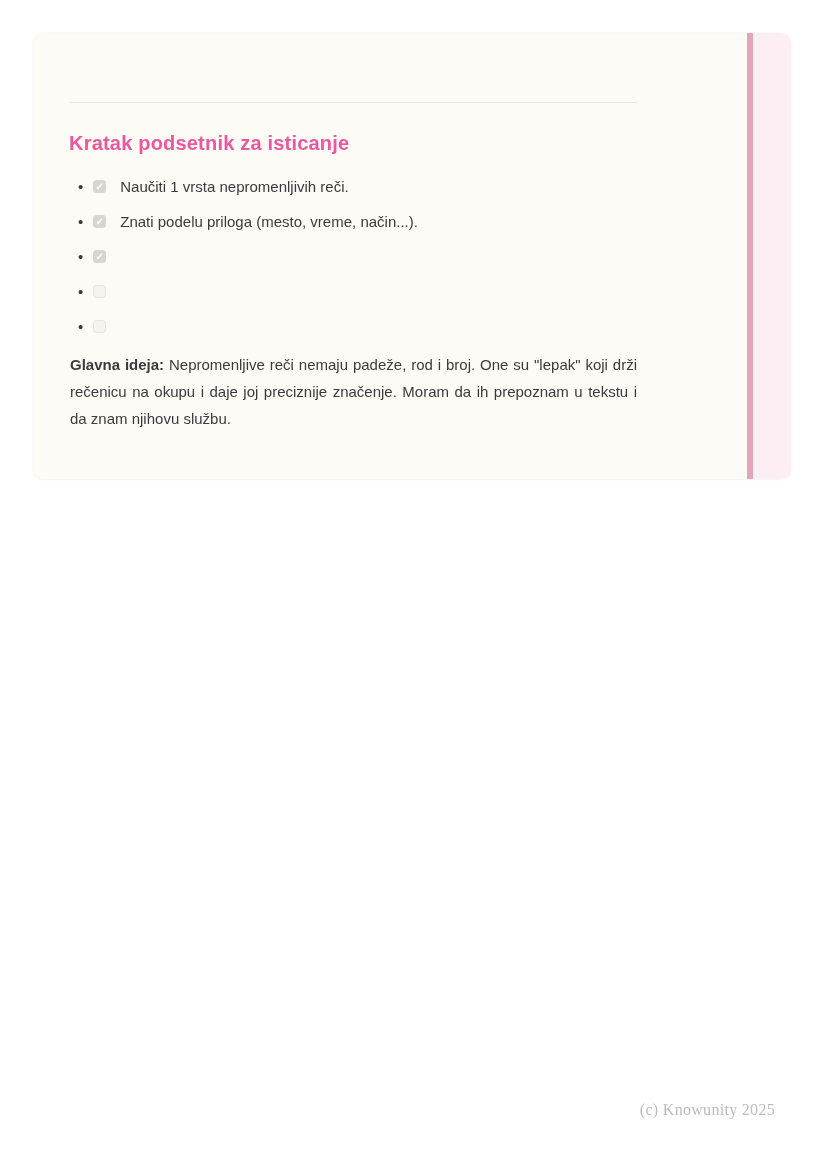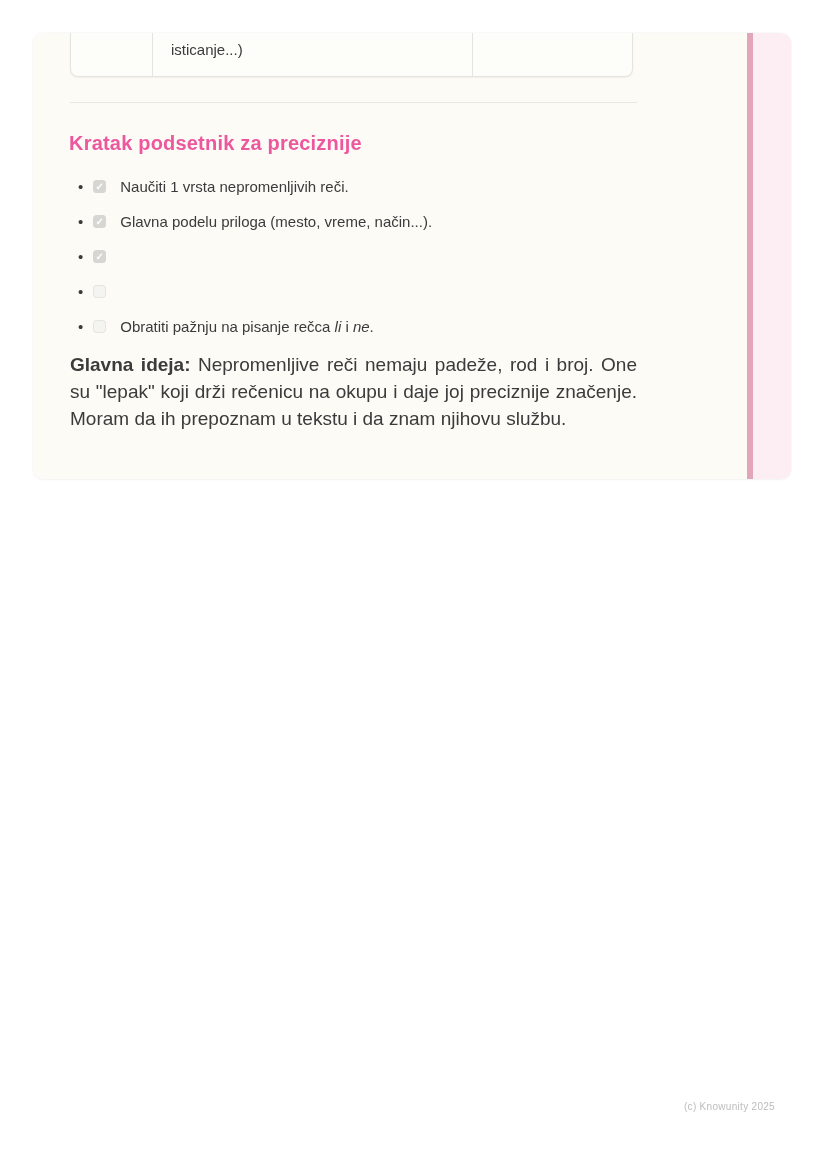--- a/index.html
+++ b/index.html
@@ -85,72 +85,67 @@
   .checkbox.unchecked {
     background:#f4f4f1;
     border:1px solid #e4e4df;
   }
   .check-text .it { font-style:italic; }
 
   
   .summary-paragraph {
     position:absolute; left:37px; top:318px;
     width:567px;
-    font-size:19px; line-height:27px;
+    font-size:15px; line-height:27px;
     color:var(--text, #3b3b3b);
     text-align:justify;
   }
   .summary-lead { font-weight:bold; }
 
   .footer-watermark {
     position:absolute; top:1101px; right:53px;
-    font-size:10px; letter-spacing:0.3px;
+    font-size:16px; letter-spacing:0.3px;
     color:var(--footer, #bcbcbc);
+    font-family:Liberation Serif, serif;
   }
 </style>
 </head>
 <body style="--accent: #ed579d; --stripe-line: #e2a5ba; --stripe-fill: #fdeef3; --card-bg: #fcfbf6; --table-border: #e4e4e0; --text: #3b3b3b; --checkbox-checked: #d6d6d3; --footer: #bcbcbc;">
 
 <div class="content-card">
 
   <div class="accent-stripe"></div>
 
-  <div class="table-fragment">
-    <div class="tf-cell tf-cell-1"></div>
-    <div class="tf-cell tf-cell-2">isticanje...)</div>
-    <div class="tf-cell tf-cell-3"></div>
-  </div>
 
   <div class="section-divider"></div>
 
-  <div class="section-heading">Kratak podsetnik za preciznije</div>
+  <div class="section-heading">Kratak podsetnik za isticanje</div>
 
   <div class="checklist">
       <div class="check-row">
         <span class="bullet">•</span>
         <span class="checkbox checked">✓</span>
         <span class="check-text"><span>Naučiti 1 vrsta nepromenljivih reči.</span></span>
       </div>
       <div class="check-row">
         <span class="bullet">•</span>
         <span class="checkbox checked">✓</span>
-        <span class="check-text"><span>Glavna podelu priloga (mesto, vreme, način...).</span></span>
+        <span class="check-text"><span>Znati podelu priloga (mesto, vreme, način...).</span></span>
       </div>
       <div class="check-row">
         <span class="bullet">•</span>
         <span class="checkbox checked">✓</span>
       </div>
       <div class="check-row">
         <span class="bullet">•</span>
         <span class="checkbox unchecked"></span>
       </div>
       <div class="check-row">
         <span class="bullet">•</span>
         <span class="checkbox unchecked"></span>
-        <span class="check-text"><span>Obratiti pažnju na pisanje rečca </span><span class="it">li</span><span> i </span><span class="it">ne</span><span>.</span></span>
       </div>
     </div>
 
   <div class="summary-paragraph"><span class="summary-lead">Glavna ideja:</span><span> Nepromenljive reči nemaju padeže, rod i broj. One su "lepak" koji drži rečenicu na okupu i daje joj preciznije značenje. Moram da ih prepoznam u tekstu i da znam njihovu službu.</span></div>
 
 </div>
 
 <div class="footer-watermark">(c) Knowunity 2025</div>
 
 </body></html>

